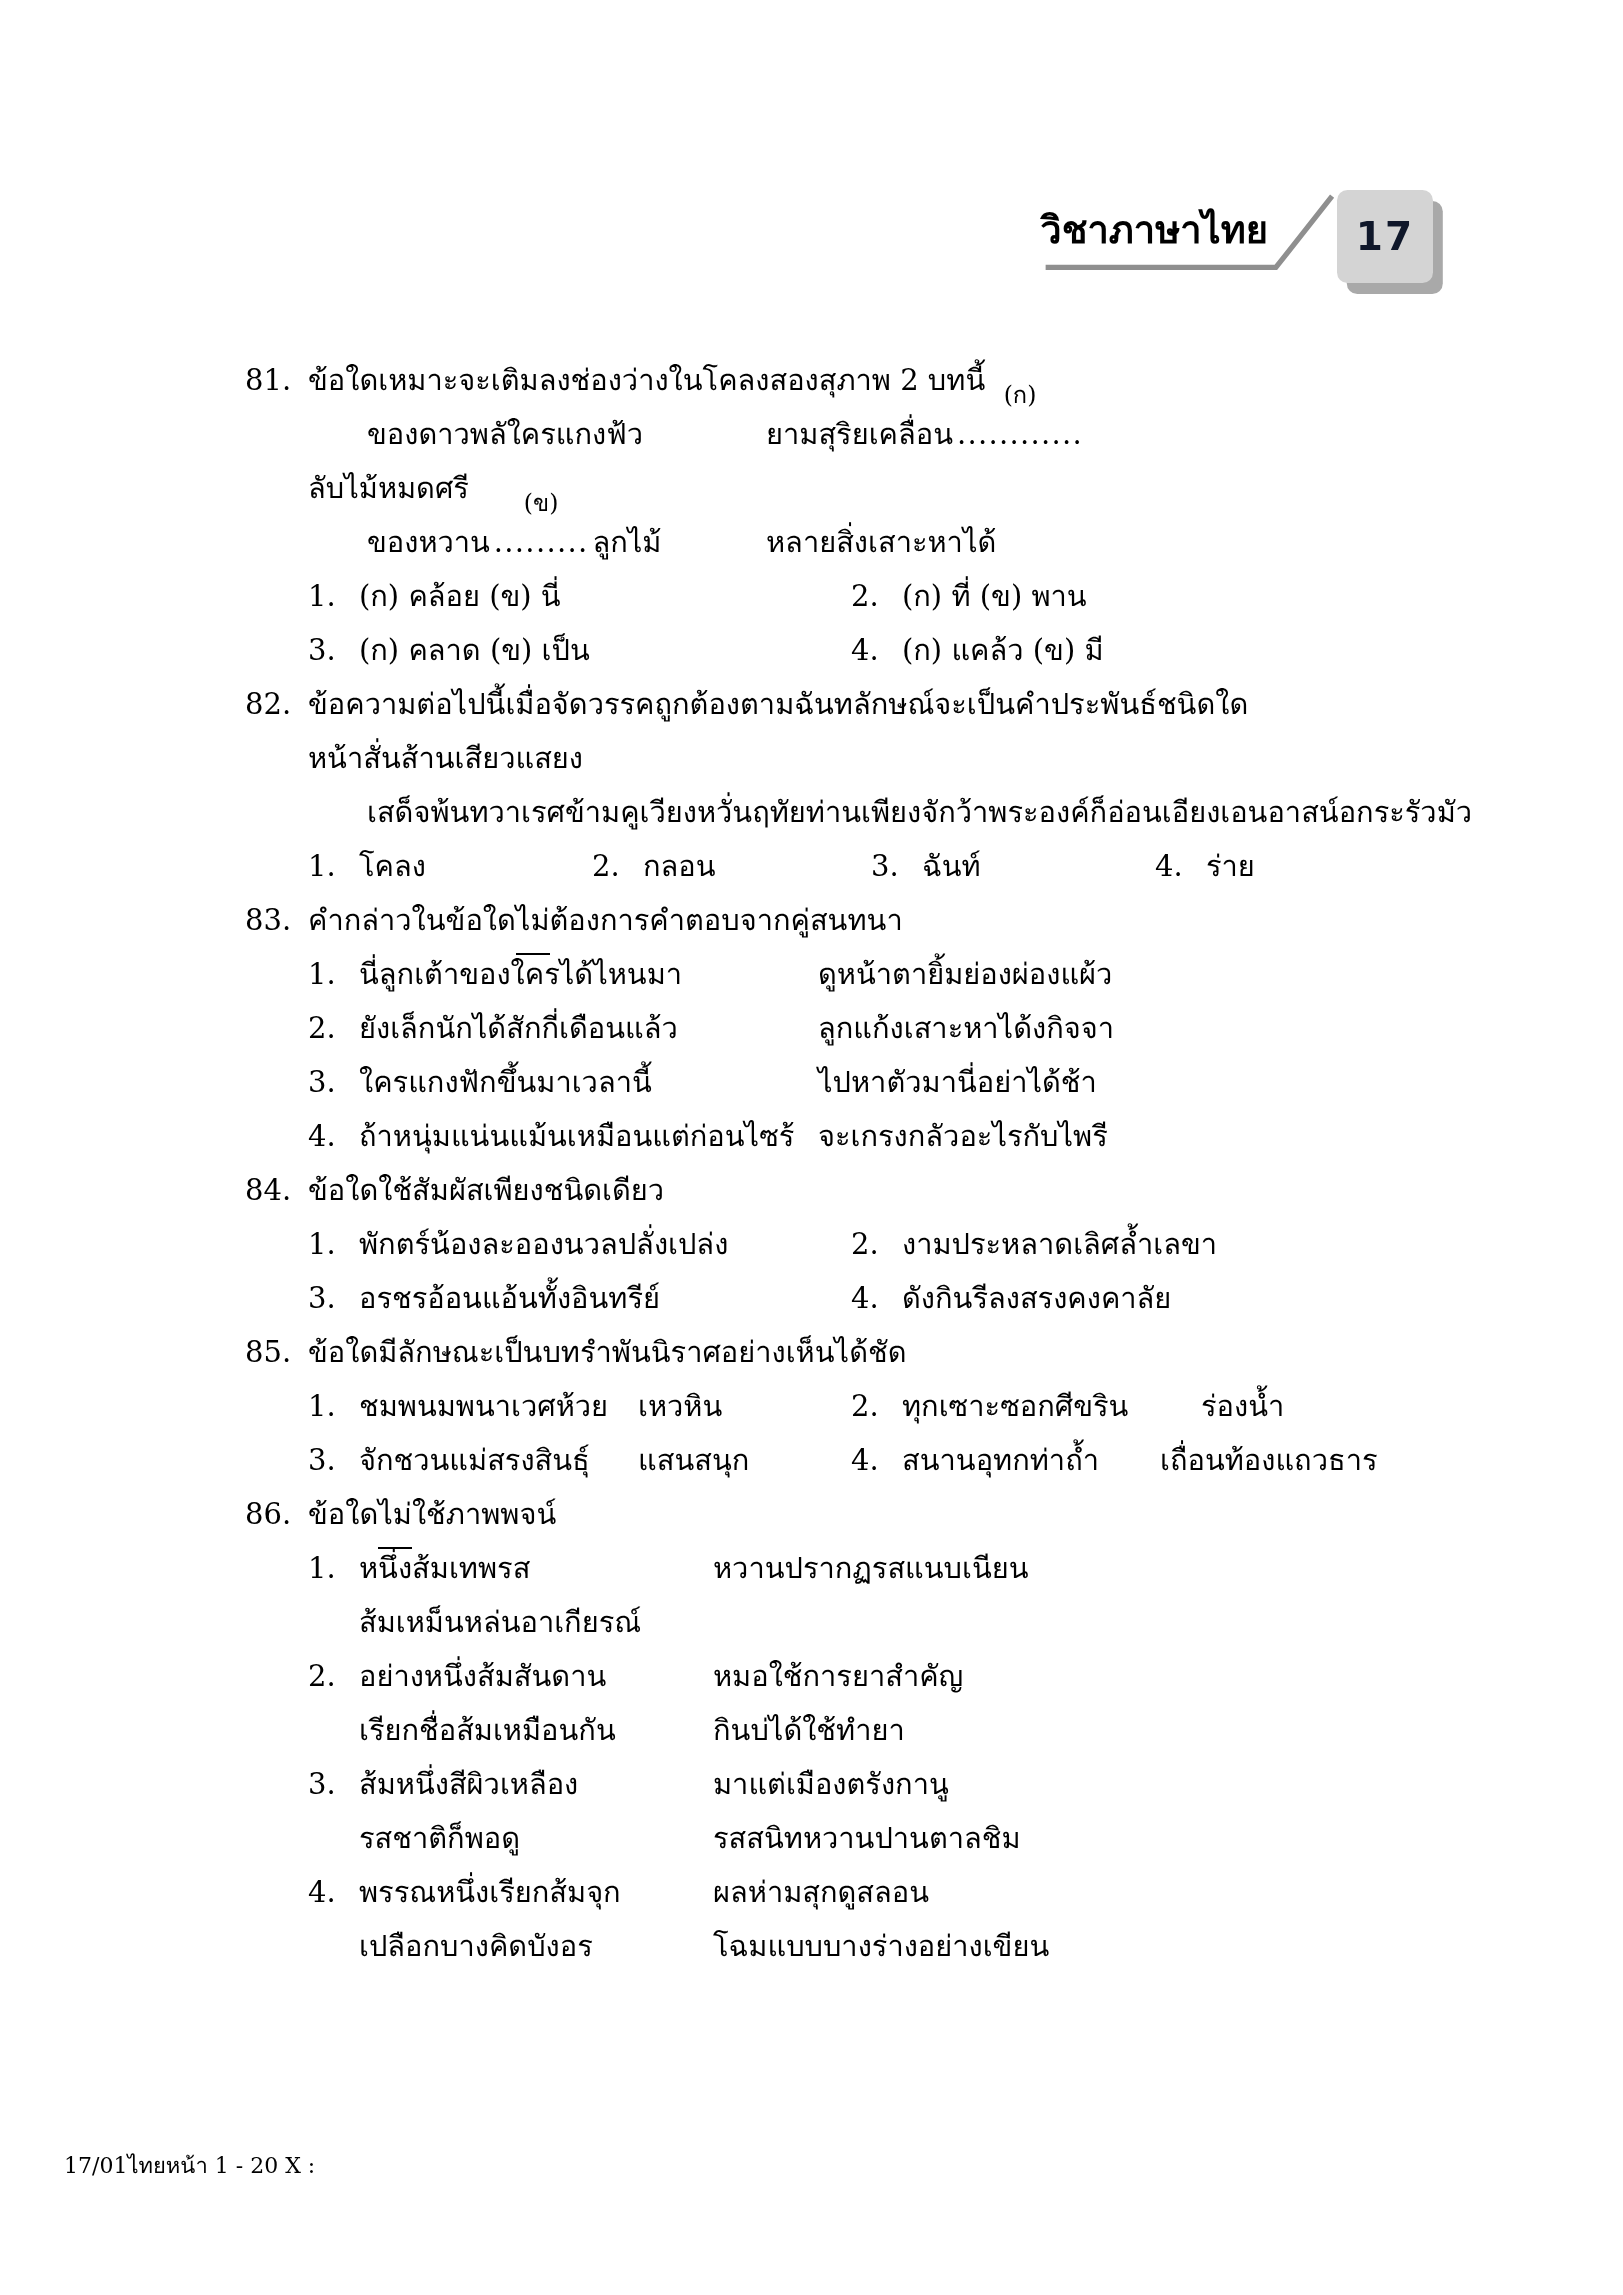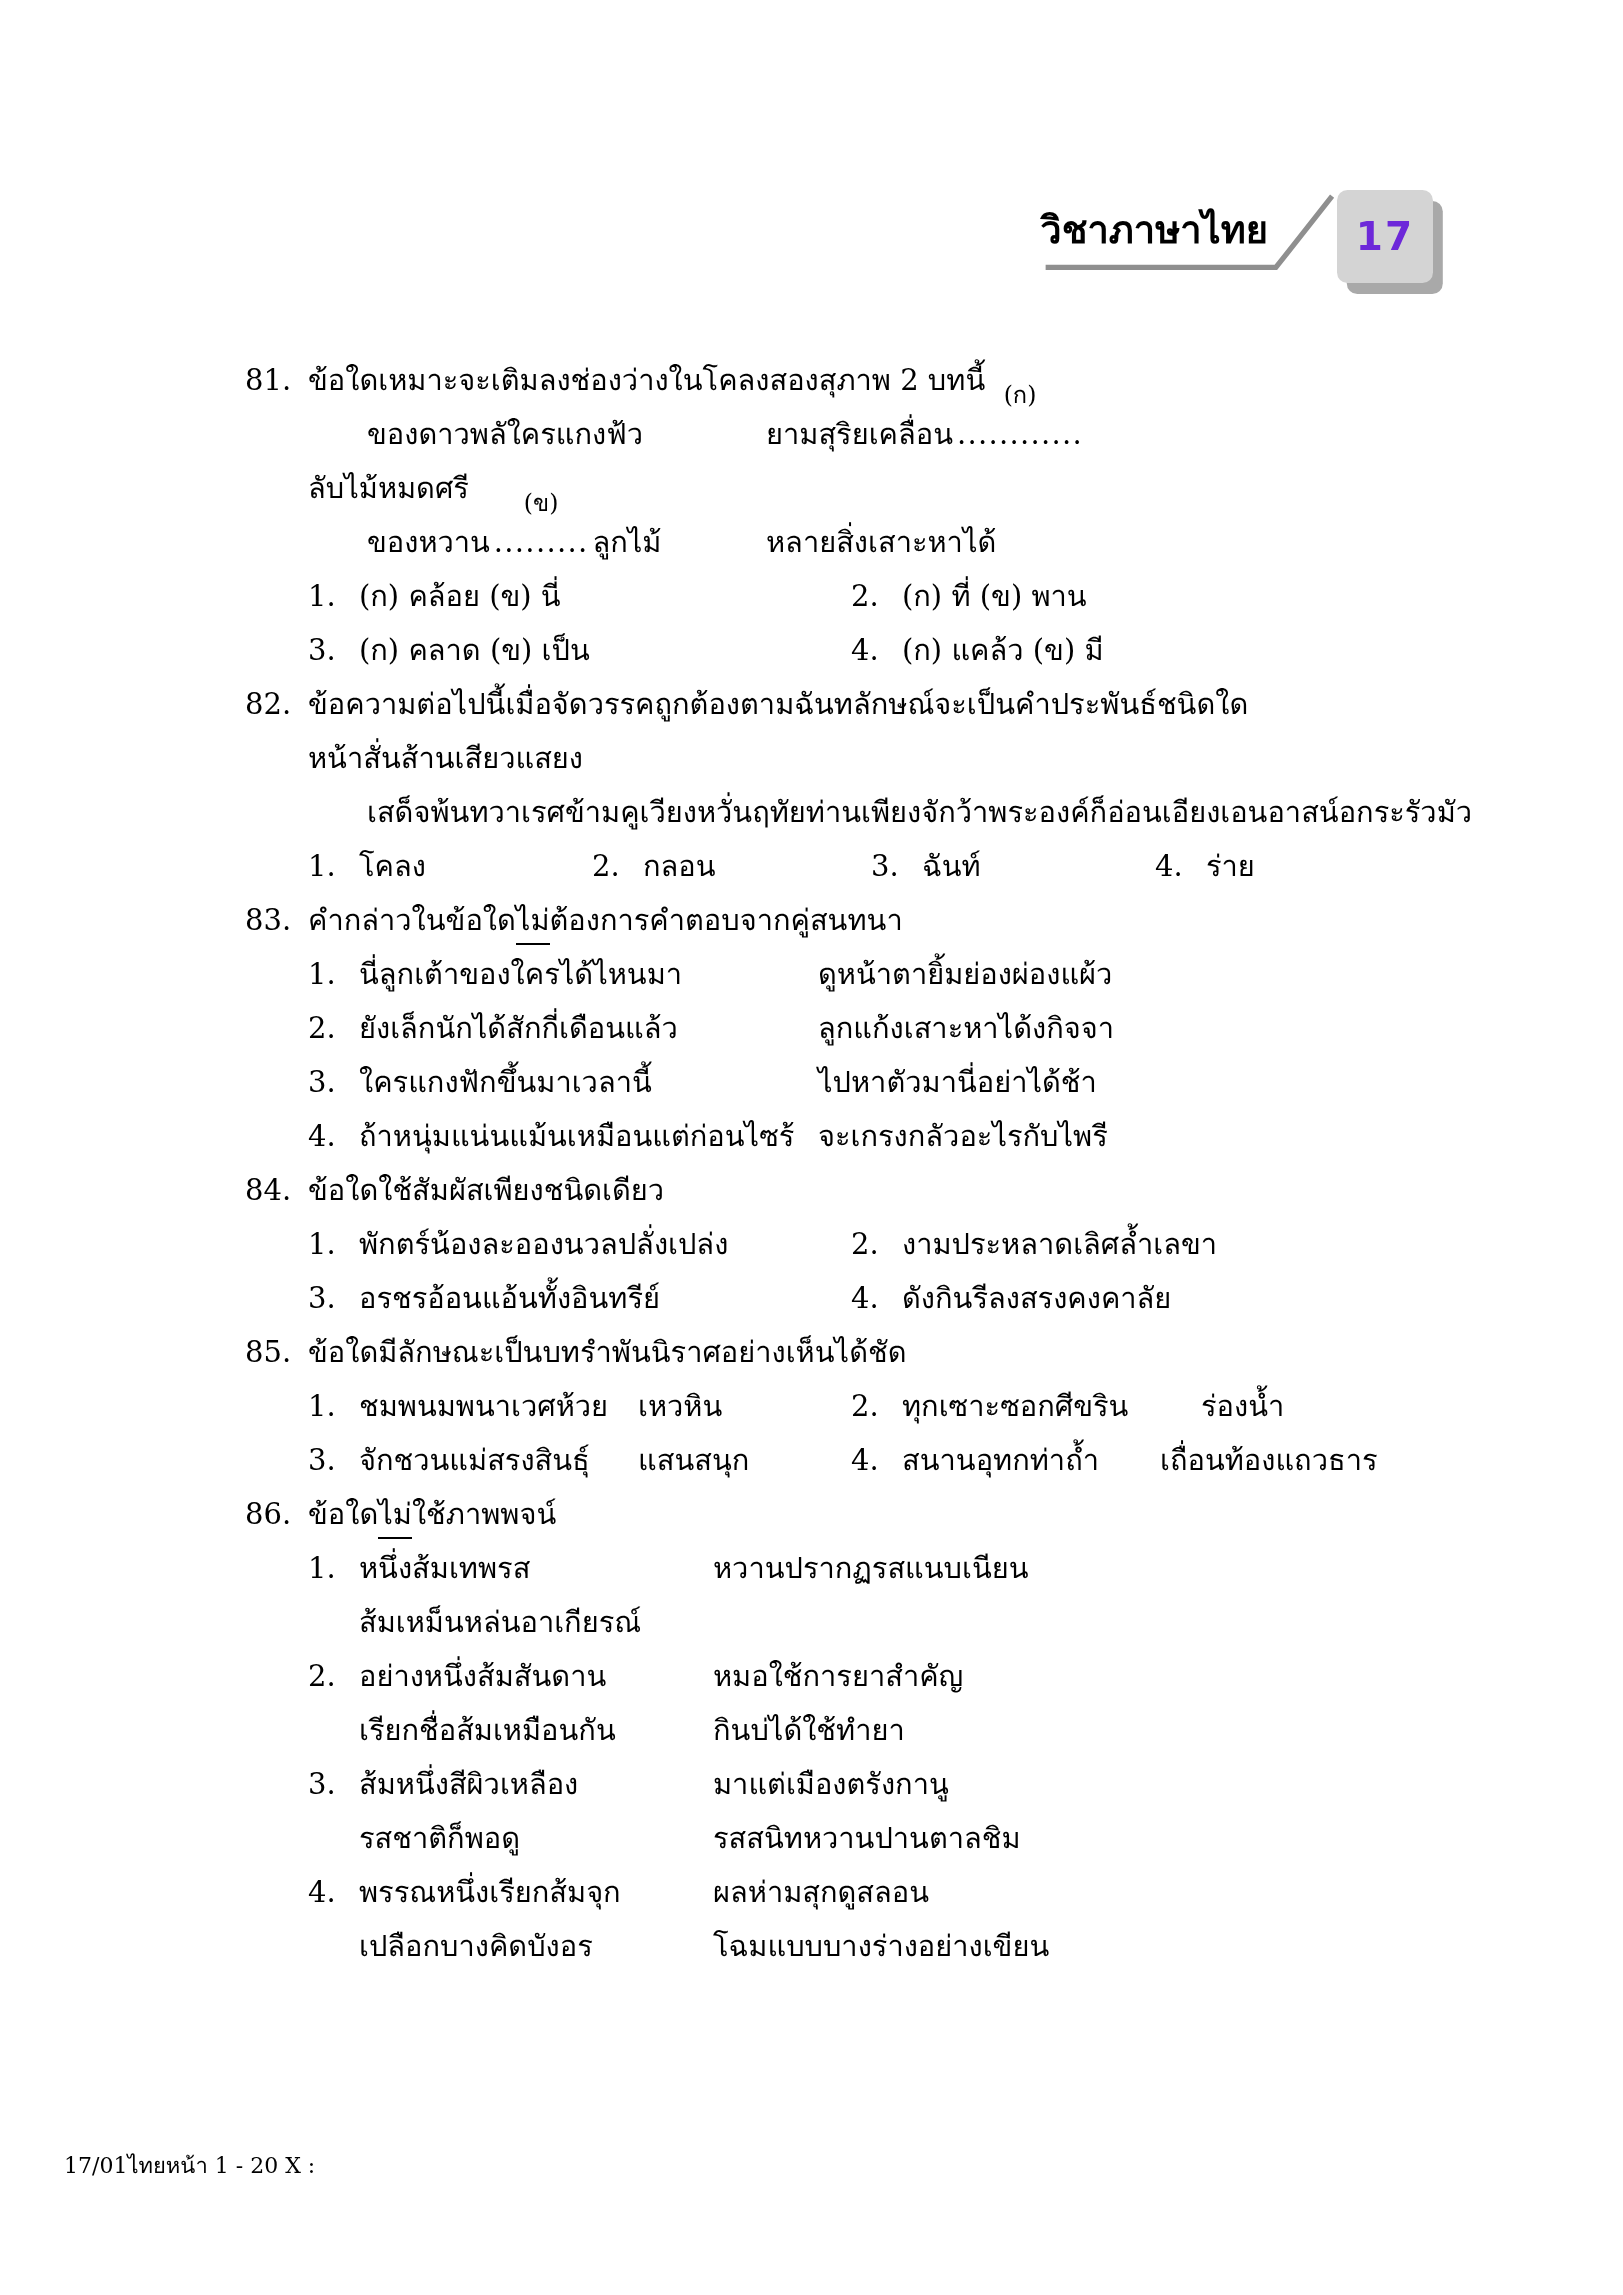--- a/index.html
+++ b/index.html
@@ -18,30 +18,30 @@
     font-size:38px;font-weight:bold;white-space:nowrap;line-height:1;
   }
   .pagebox{
     position:absolute;left:1337px;top:190px;width:96px;height:93px;
     background:#d4d4d4;border-radius:10.5px;
     box-shadow:9.8px 11px 0 0 #a9a9a9;
     display:flex;align-items:center;justify-content:center;
   }
   .pagebox .num{
     font-family:"DejaVu Sans","Liberation Sans",sans-serif;
-    font-weight:bold;font-size:39px;letter-spacing:2px;color:#6d28d9;
+    font-weight:bold;font-size:39px;letter-spacing:2px;color:#0f172a;
   }
   
   .content{position:absolute;left:0;top:357px;width:1623px;}
   .line{position:relative;height:54px;}
   .at{
     position:absolute;top:0;white-space:nowrap;
     font-size:29px;line-height:47px;
   }
-  .u{border-bottom:2.6px solid #000;padding-bottom:6px;}
+  .u{border-bottom:2.6px solid #000;padding-bottom:16px;}
   .blank{display:inline-block;position:relative;vertical-align:baseline;margin:0 3.9px;}
   .blank .lbl{
     position:absolute;top:-27.5px;left:50%;transform:translateX(-50%);
     font-size:23.6px;line-height:1;
   }
   .blank .dots{letter-spacing:1.3px;}
   
   .footer{
     position:absolute;left:64px;top:2148px;
     font-size:22px;white-space:nowrap;

